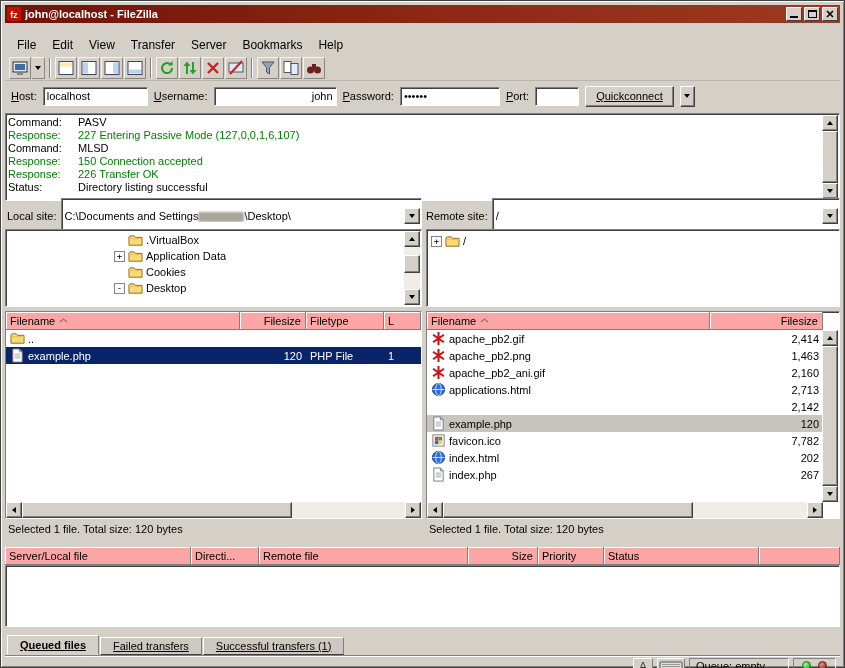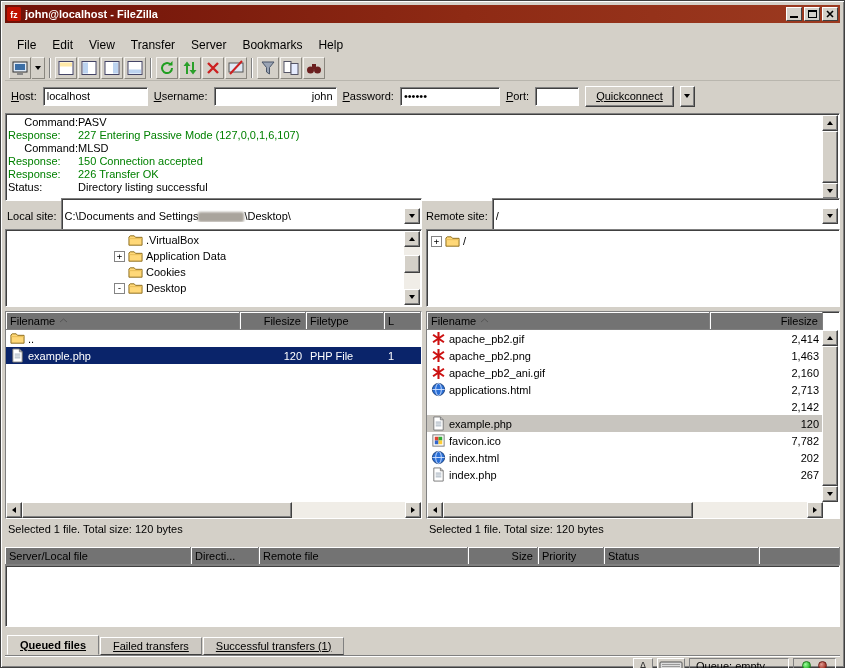--- a/index.html
+++ b/index.html
@@ -49,21 +49,21 @@
     box-shadow:inset -1px -1px 0 #808080;display:flex;align-items:center;justify-content:center;}
 
   
   .sunken{background:#fff;border:1px solid;border-color:#808080 #fff #fff #808080;box-shadow:inset 1px 1px 0 #404040;}
 
   
   .logpane{height:88px;flex:0 0 88px;margin:2px 0 0 0;position:relative;overflow:hidden;}
   .log-lines{position:absolute;left:2px;top:2px;right:18px;bottom:2px;overflow:hidden;}
   .log-line{font-size:11px;line-height:13px;white-space:nowrap;display:flex;}
   .log-prefix{width:70px;flex:0 0 70px;}
-  .c-cmd{color:#000;text-align:right;}
+  .c-cmd{color:#000;}
   .c-resp{color:#008000;}
   .c-status{color:#000;}
 
   
   .vscroll{position:absolute;top:1px;right:1px;bottom:1px;width:16px;background:#f0ede7;display:flex;flex-direction:column;}
   .hscroll{height:16px;background:#f0ede7;display:flex;flex-direction:row;flex:0 0 16px;}
   .sbtn{width:16px;height:16px;flex:0 0 16px;background:#d4d0c8;border:1px solid;border-color:#fff #404040 #404040 #fff;
     box-shadow:inset -1px -1px 0 #808080;display:flex;align-items:center;justify-content:center;}
   .sthumb{background:#d4d0c8;border:1px solid;border-color:#fff #404040 #404040 #fff;box-shadow:inset -1px -1px 0 #808080;}
   .tri-up2{width:0;height:0;border-left:3px solid transparent;border-right:3px solid transparent;border-bottom:4px solid #000;}
@@ -92,21 +92,21 @@
   .exp{width:11px;height:11px;flex:0 0 11px;border:1px solid #848484;background:#fff;font-size:9px;line-height:9px;
     text-align:center;color:#000;font-family:"DejaVu Sans Mono",monospace;}
   .exp.none{visibility:hidden;}
 
   
   .listrow{height:208px;flex:0 0 208px;margin-top:4px;display:flex;}
   .listpane{position:relative;display:flex;flex-direction:column;overflow:hidden;}
   .listpane.left{width:417px;flex:0 0 417px;margin-right:4px;}
   .listpane.right{flex:1;}
   .lheader{height:18px;flex:0 0 18px;display:flex;}
-  .hcell{background:#737373;border-right:1px solid #808080;border-bottom:1px solid #808080;
+  .hcell{background:#fca5a5;border-right:1px solid #808080;border-bottom:1px solid #808080;
     box-shadow:inset 1px 1px 0 #fff;font-size:11px;display:flex;align-items:center;padding:0 4px;gap:4px;overflow:hidden;white-space:nowrap;}
   .hcell.num{justify-content:flex-end;}
   .lbody{flex:1;position:relative;background:#fff;overflow:hidden;}
   .lrow{height:17px;display:flex;align-items:center;font-size:11px;white-space:nowrap;}
   .cell{display:flex;align-items:center;gap:3px;padding:0 4px;overflow:hidden;}
   .cell.num{justify-content:flex-end;}
   .lrow.sel{background:#0a246a;color:#fff;}
   .lrow.sel-in{background:#c8c5bf;color:#000;}
   .sortcaret{flex:0 0 auto;}
 

